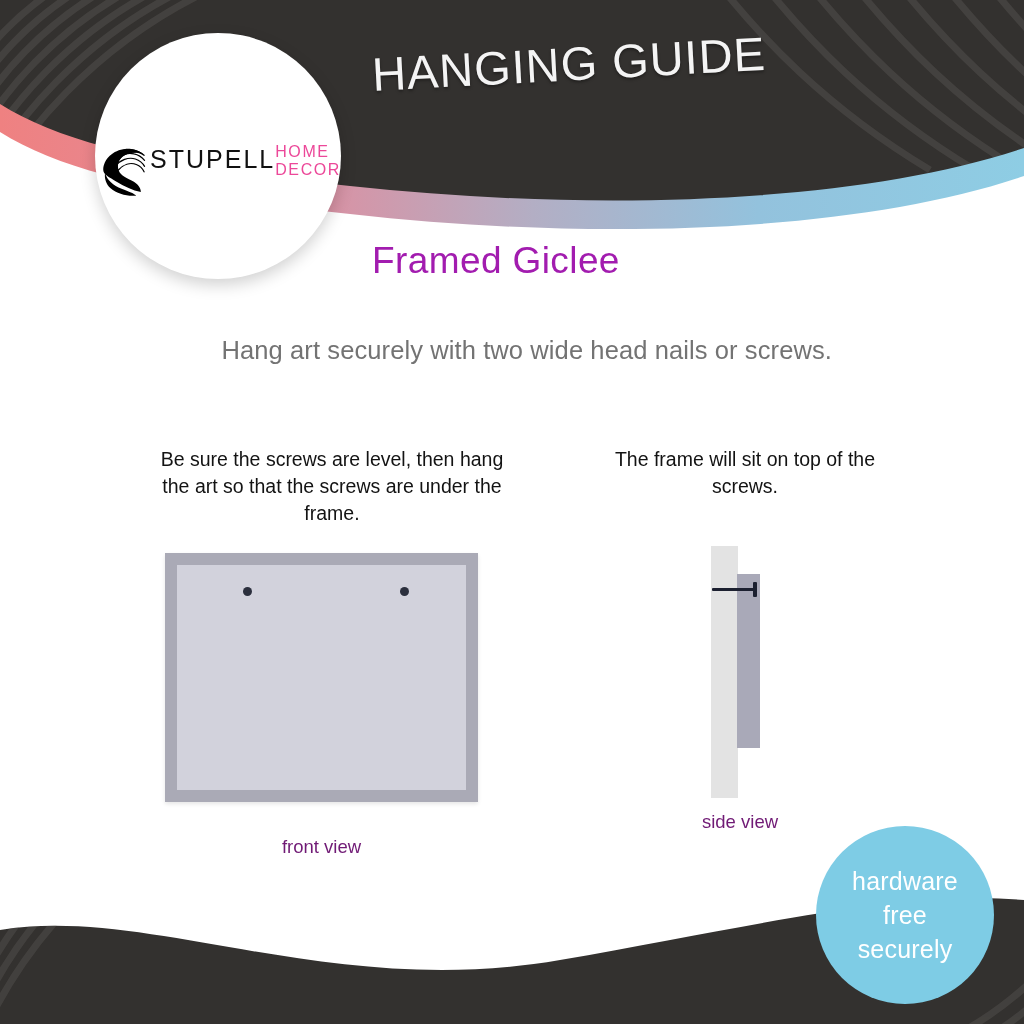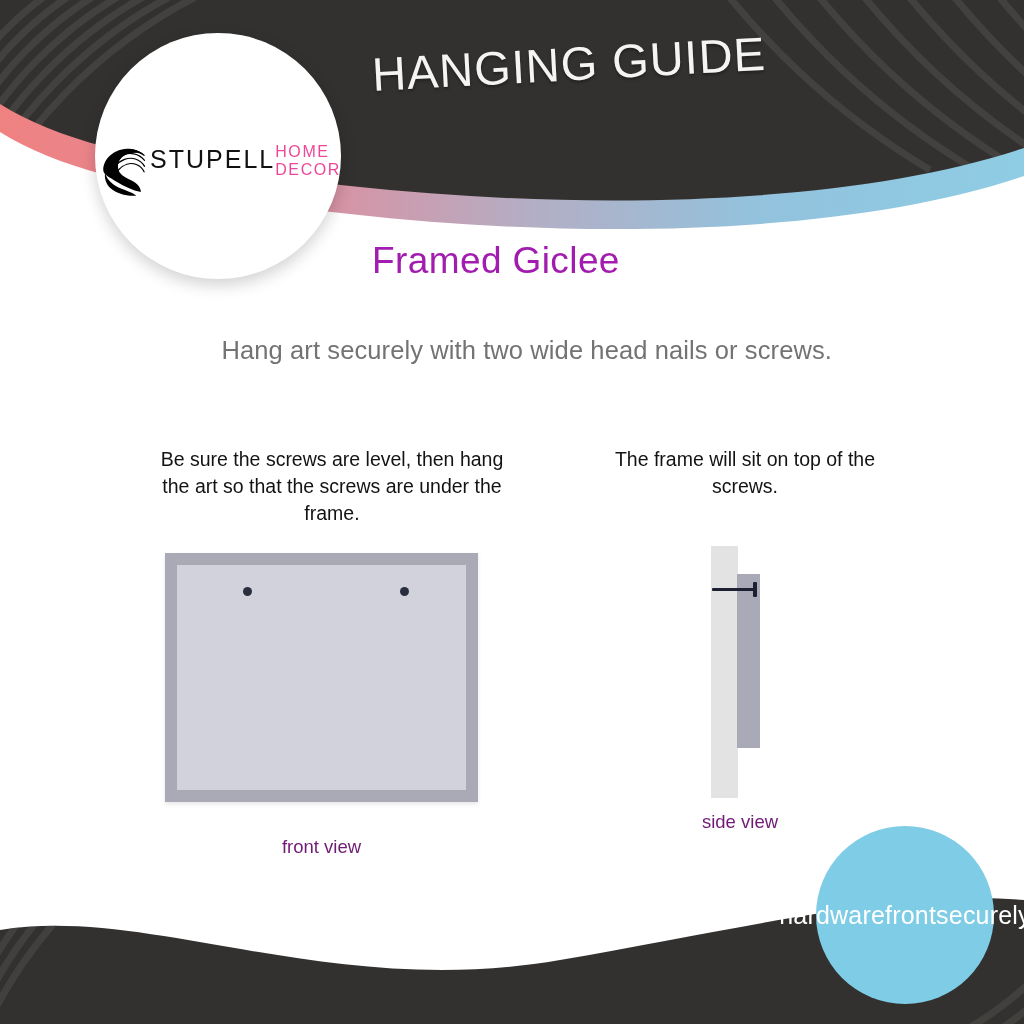--- a/index.html
+++ b/index.html
@@ -209,21 +209,21 @@
   
   .hardware-badge {
     position: absolute;
     left: 816px;
     top: 826px;
     width: 178px;
     height: 178px;
     border-radius: 50%;
     background: #7ecce5;
     display: flex;
-    flex-direction: row;
+    flex-direction: column;
     align-items: center;
     justify-content: center;
     z-index: 7;
   }
   .hardware-badge span {
     display: block;
     color: #ffffff;
     font-size: 25px;
     line-height: 34px;
     font-weight: 400;
@@ -344,17 +344,17 @@
     <div class="side-frame"></div>
     <div class="side-nail"></div>
     <div class="side-nail-head"></div>
   </div>
 
   <div class="view-label view-label-front">front view</div>
   <div class="view-label view-label-side">side view</div>
 
   <div class="hardware-badge">
     <span>hardware</span>
-    <span>front</span>
+    <span>free</span>
     <span>securely</span>
   </div>
 
 </div>
 
 </body></html>

